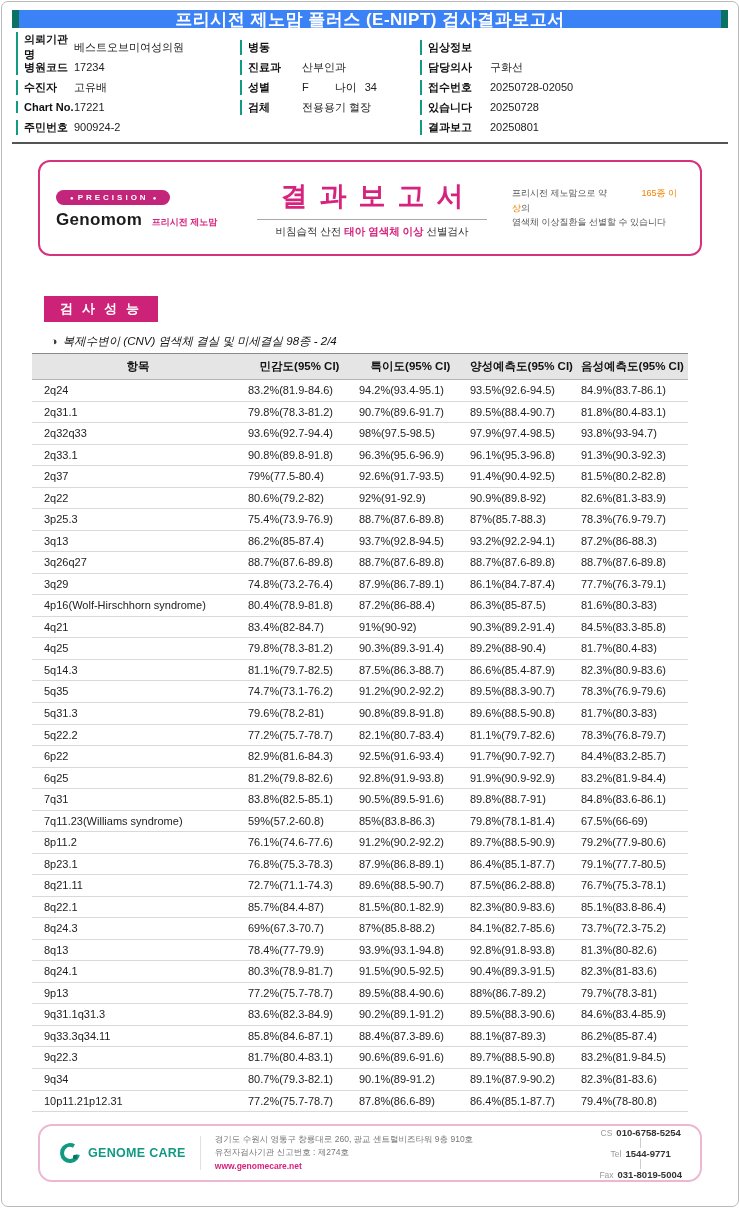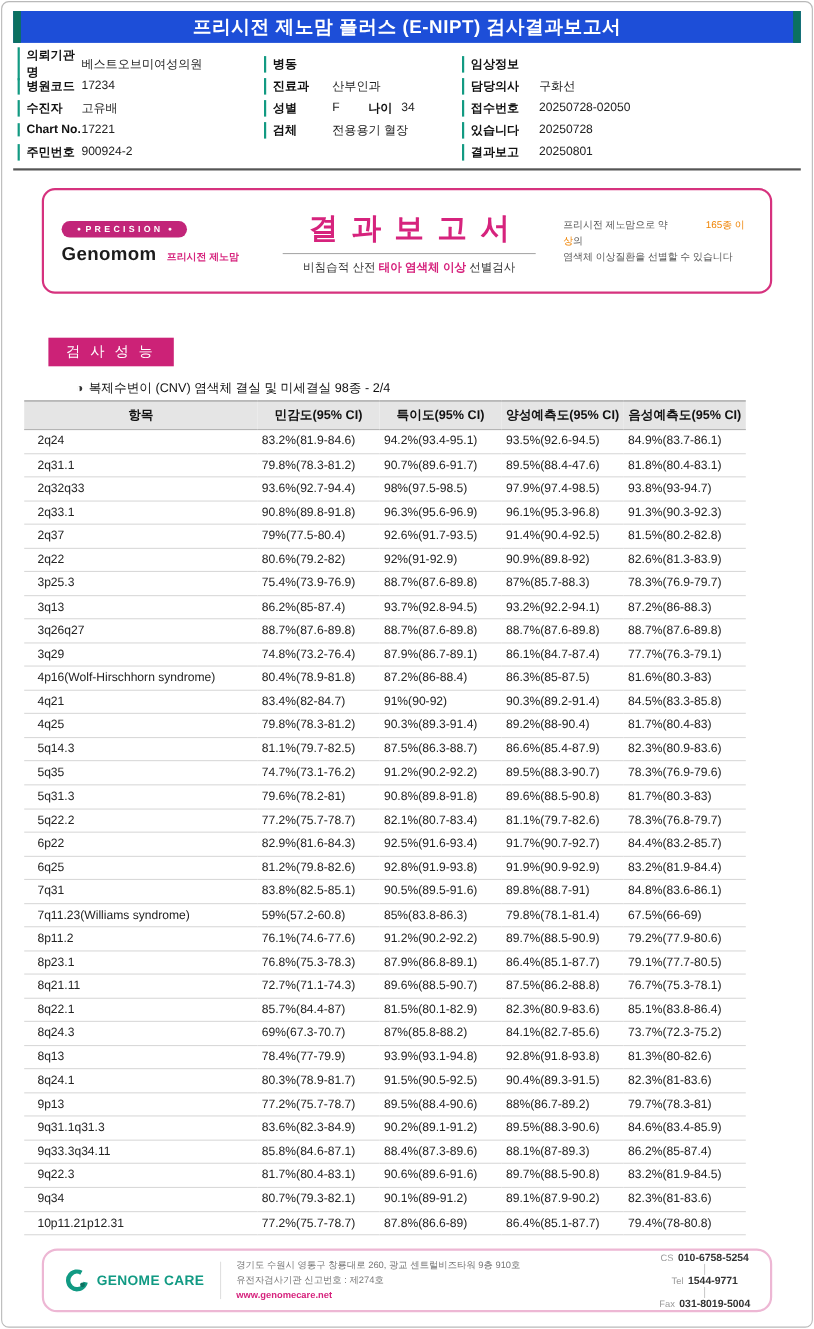--- a/index.html
+++ b/index.html
@@ -13,22 +13,22 @@
     width: 738px; height: 1206px; margin: 1px;
     background: #fff;
     border: 1px solid #b9b9b9;
     border-radius: 7px;
     overflow: hidden;
     position: relative;
   }
   
   .title-bar {
     margin: 8px 10px 0;
-    height: 29px;
-    background: #1d4ed8;
+    height: 18px;
+    background: #3b82f6;
     border-left: 7px solid #0b7160;
     border-right: 7px solid #0b7160;
     display: flex; align-items: center; justify-content: center;
     color: #fff; font-weight: bold; font-size: 17px;
     letter-spacing: 0.5px;
   }
   
   .patient-info {
     margin: 9px 14px 2px;
     display: grid;
@@ -38,21 +38,21 @@
   .info-row { height: 20px; display: flex; align-items: center; font-size: 11px; }
   .info-label {
     font-weight: bold; color: #111;
     border-left: 2px solid #129a82;
     padding-left: 6px;
     width: 58px; flex: none;
   }
   .info-col2 .info-label { width: 62px; }
   .info-col3 .info-label { width: 70px; }
   .info-value { color: #222; }
-  .info-label2 { font-weight: bold; color: #111; margin-left: 26px; margin-right: 8px; }
+  .info-label2 { font-weight: normal; color: #111; margin-left: 26px; margin-right: 8px; }
   .divider {
     margin: 5px 10px 0;
     border: none; border-top: 2px solid #555;
   }
   
   .result-box {
     margin: 16px 36px 0;
     height: 96px;
     border: 2px solid #d6327e;
     border-radius: 12px;
@@ -84,32 +84,32 @@
     font-size: 10.5px; color: #333; white-space: nowrap;
   }
   .sub-hl { color: #d6237d; font-weight: bold; }
   .result-note { width: 172px; flex: none; font-size: 9px; color: #555; line-height: 1.65; }
   .note-hl { color: #ef8200; font-weight: normal; margin-left: 32px; }
   
   .section-badge {
     margin: 40px 0 0 42px;
     display: inline-block;
     background: #cc2277; color: #fff;
-    font-size: 13px; font-weight: normal;
+    font-size: 13px; font-weight: bold;
     letter-spacing: 9px;
     padding: 4px 10px 4px 16px;
   }
   .table-caption {
-    margin: 12px 0 4px 67px;
-    font-size: 11.5px; color: #111;
+    margin: 12px 0 4px 49px;
+    font-size: 11.5px; color: #111; font-style: italic;
   }
   .bullet-icon { color: #333; margin-right: 5px; font-size: 11px; }
   
   table.perf {
-    margin: 3px 20px 0;
+    margin: 3px 30px 0;
     width: 656px;
     border-collapse: collapse;
     table-layout: fixed;
     font-size: 11px;
   }
   table.perf th {
     background: #e5e5e5;
     border-top: 1px solid #8a8a8a;
     border-bottom: 1px solid #b5b5b5;
     font-weight: bold; font-size: 11.5px; color: #111;
@@ -264,21 +264,21 @@
           <td>2q24</td>
           <td>83.2%(81.9-84.6)</td>
           <td>94.2%(93.4-95.1)</td>
           <td>93.5%(92.6-94.5)</td>
           <td>84.9%(83.7-86.1)</td>
         </tr>
         <tr>
           <td>2q31.1</td>
           <td>79.8%(78.3-81.2)</td>
           <td>90.7%(89.6-91.7)</td>
-          <td>89.5%(88.4-47.6)</td>
+          <td>89.5%(88.4-90.7)</td>
           <td>81.8%(80.4-83.1)</td>
         </tr>
         <tr>
           <td>2q32q33</td>
           <td>93.6%(92.7-94.4)</td>
           <td>98%(97.5-98.5)</td>
           <td>97.9%(97.4-98.5)</td>
           <td>93.8%(93-94.7)</td>
         </tr>
         <tr>

